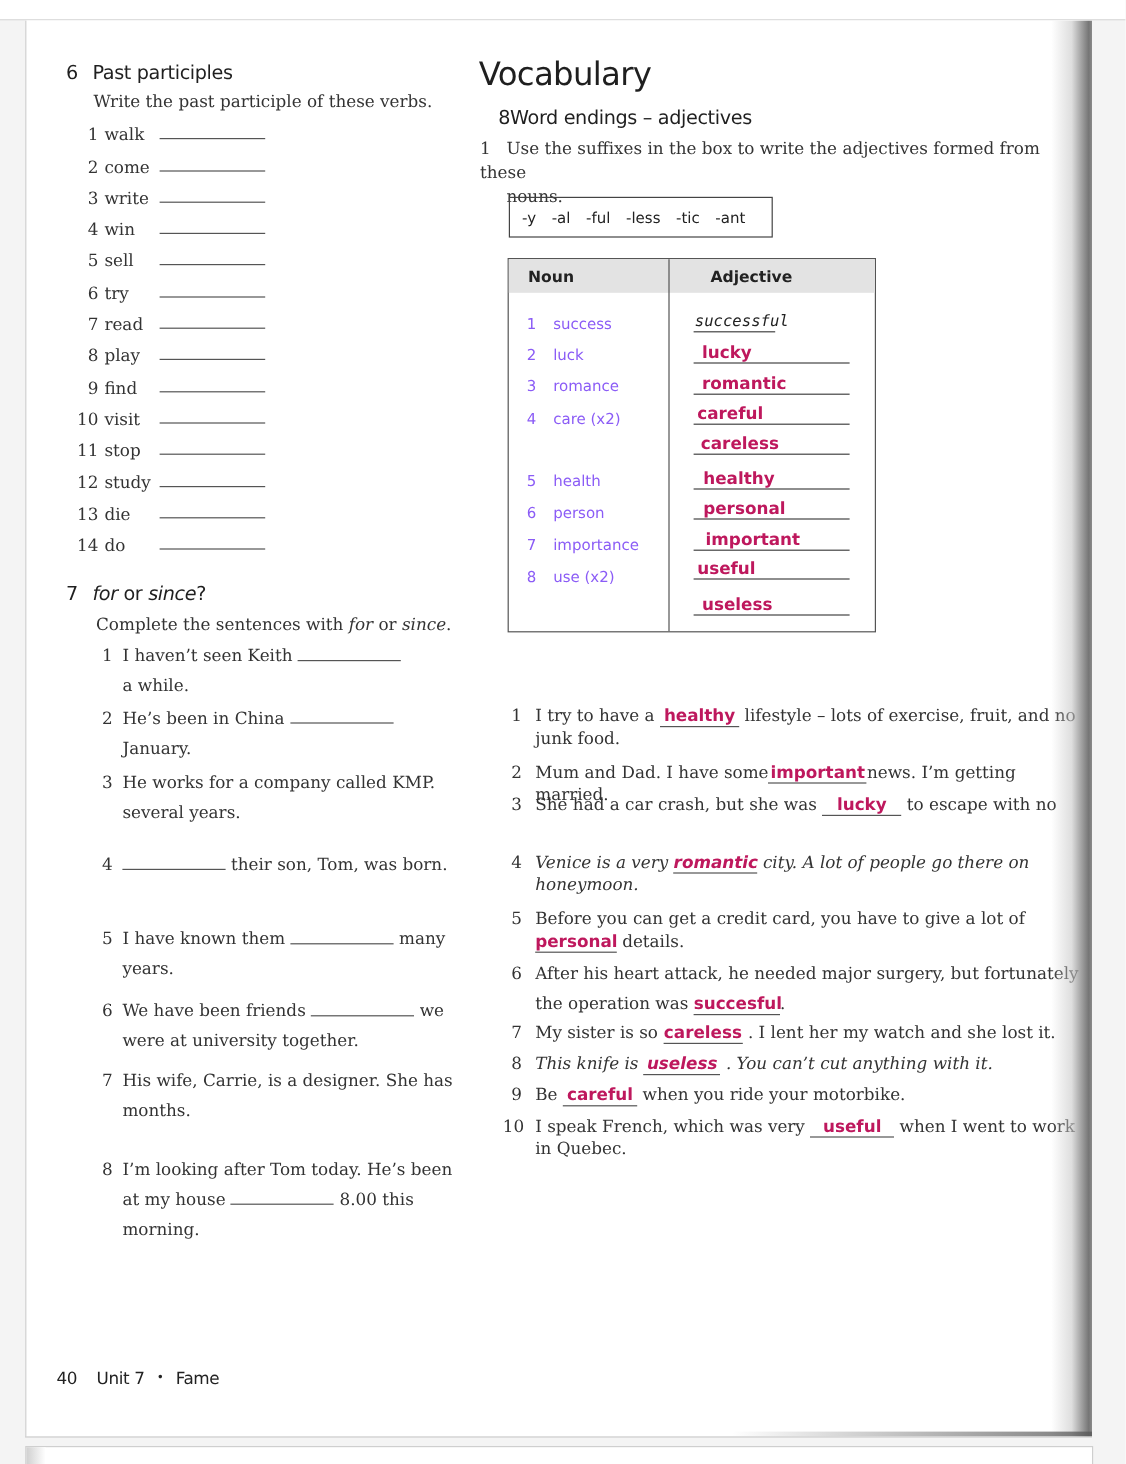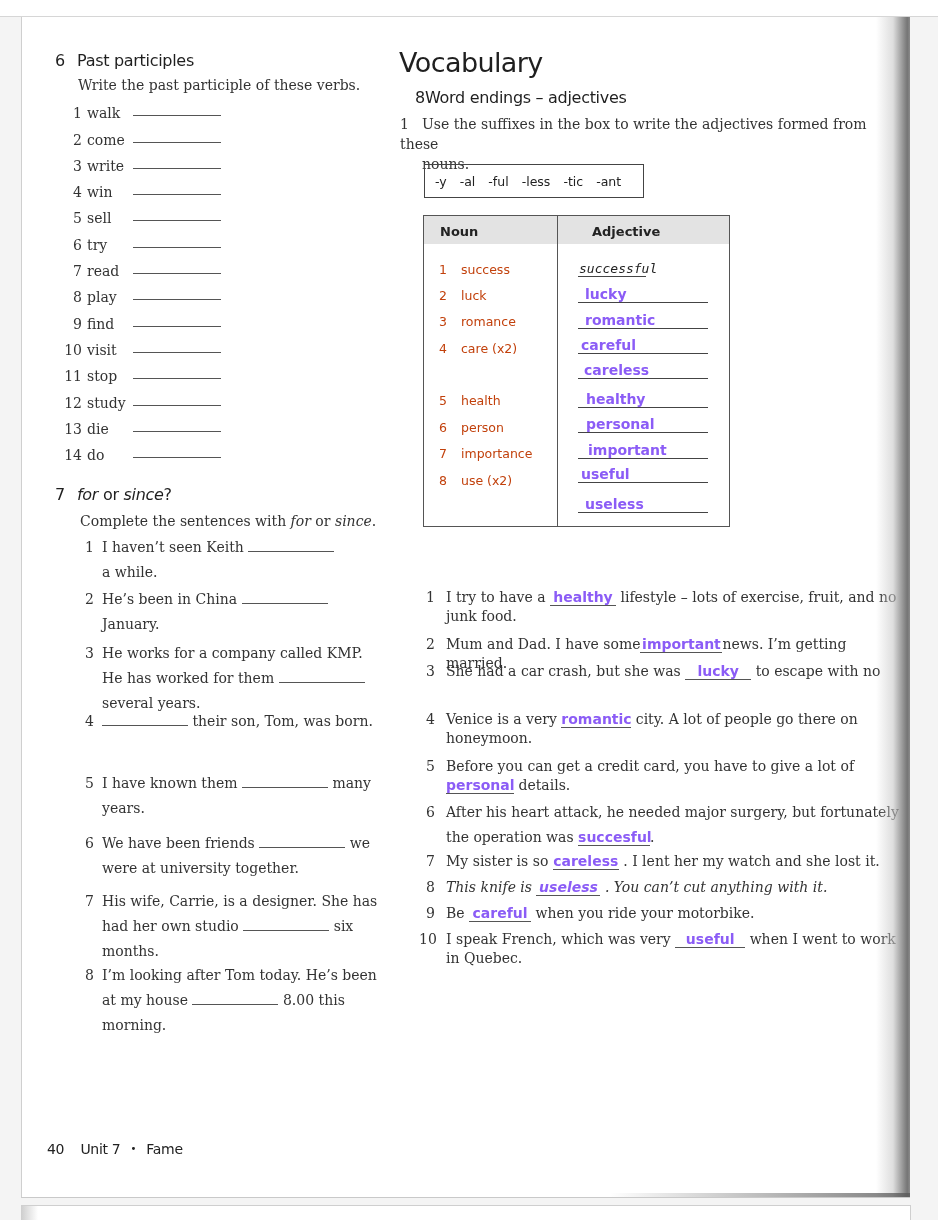--- a/index.html
+++ b/index.html
@@ -38,24 +38,24 @@
   .blank { display:inline-block; border-bottom:1px solid #555; height:0; vertical-align:baseline; }
   .s-item { font-size:14px; color:#333; line-height:25px; }
   .s-num { position:absolute; left:0; width:14px; text-align:right; }
   .s-text { margin-left:22px; }
   .vocab-title { font-family:"DejaVu Sans", sans-serif; font-size:27px; color:#1f1f1f; letter-spacing:-0.6px; }
   .suffix-box { border:1px solid #444; height:32px; display:flex; align-items:center; padding-left:10px; font-family:"DejaVu Sans", sans-serif; font-size:12.5px; color:#222; }
   .suffix-box span { margin-right:13px; }
   .tbl { border:1px solid #555; }
   .tbl-head { height:28px; background:#e3e3e3; display:flex; font-family:"DejaVu Sans", sans-serif; font-weight:bold; font-size:13px; color:#222; }
   .tbl-vline { position:absolute; left:133px; top:0; bottom:0; width:1px; background:#555; }
-  .noun-row { position:absolute; left:15px; font-family:"DejaVu Sans", sans-serif; font-size:12.5px; color:#c2410c; }
+  .noun-row { position:absolute; left:15px; font-family:"DejaVu Sans", sans-serif; font-size:12.5px; color:#8b5cf6; }
   .noun-row .n { display:inline-block; width:22px; }
   .adj-slot { position:absolute; left:154px; width:130px; border-bottom:1px solid #444; height:20px; }
-  .red { color:#8b5cf6; font-family:"DejaVu Sans", sans-serif; font-weight:bold; font-size:14px; }
+  .red { color:#be185d; font-family:"DejaVu Sans", sans-serif; font-weight:bold; font-size:14px; }
   .adj-slot .red { position:absolute; bottom:0px; }
   .hand { font-family:"DejaVu Sans Mono", monospace; font-style:italic; font-size:13px; color:#222; position:absolute; bottom:0px; }
   .ex2 { font-size:14px; color:#333; line-height:19px; }
   .fill { display:inline-block; position:relative; border-bottom:1px solid #555; text-align:center; line-height:15px; vertical-align:baseline; }
   .fill .red { font-size:14px; }
   .footer { font-family:"DejaVu Sans", sans-serif; font-size:14px; color:#222; letter-spacing:-0.3px; }
 </style>
 </head>
 <body>
 
@@ -160,21 +160,20 @@
         <span class="s-num">2</span>
         <div class="s-text">
           <div><span>He’s been in China</span> <span class="blank" style="width: 86px;"></span></div>
           <div>January.</div>
         </div>
       </div>
       <div class="s-item" style="position: absolute; top: 106px; left: 0px; width: 300px;">
         <span class="s-num">3</span>
         <div class="s-text">
           <div>He works for a company called KMP.</div>
-          <div><span>He has worked for them</span> <span class="blank" style="width: 86px;"></span></div>
           <div>several years.</div>
         </div>
       </div>
       <div class="s-item" style="position: absolute; top: 174px; left: 0px; width: 300px;">
         <span class="s-num">4</span>
         <div class="s-text">
           <div><span class="blank" style="width: 86px;"></span> <span>their son, Tom, was born.</span></div>
         </div>
       </div>
       <div class="s-item" style="position: absolute; top: 236px; left: 0px; width: 300px;">
@@ -188,21 +187,20 @@
         <span class="s-num">6</span>
         <div class="s-text">
           <div><span>We have been friends</span> <span class="blank" style="width: 86px;"></span> <span>we</span></div>
           <div>were at university together.</div>
         </div>
       </div>
       <div class="s-item" style="position: absolute; top: 354px; left: 0px; width: 300px;">
         <span class="s-num">7</span>
         <div class="s-text">
           <div>His wife, Carrie, is a designer. She has</div>
-          <div><span>had her own studio</span> <span class="blank" style="width: 86px;"></span> <span>six</span></div>
           <div>months.</div>
         </div>
       </div>
       <div class="s-item" style="position: absolute; top: 428px; left: 0px; width: 300px;">
         <span class="s-num">8</span>
         <div class="s-text">
           <div>I’m looking after Tom today. He’s been</div>
           <div><span>at my house</span> <span class="blank" style="width: 86px;"></span> <span>8.00 this</span></div>
           <div>morning.</div>
         </div>
@@ -289,21 +287,21 @@
         </div>
       </div>
       <div class="ex2" style="position: absolute; top: 90px; left: 0px; width: 480px;">
         <span style="position: absolute; left: 0px; width: 16px; text-align: right;">3</span>
         <div style="margin-left: 27px;">
           <div><span>She had a car crash, but she was</span> <span class="fill" style="width: 66px;"><span class="red">lucky</span></span> <span>to escape with no</span></div>
         </div>
       </div>
       <div class="ex2" style="position: absolute; top: 138px; left: 0px; width: 480px;">
         <span style="position: absolute; left: 0px; width: 16px; text-align: right;">4</span>
-        <div style="margin-left: 27px;">
+        <div style="margin-left: 27px; font-style: italic;">
           <div><span>Venice is a very</span> <span class="fill" style="width: 70px;"><span class="red">romantic</span></span> <span>city. A lot of people go there on</span></div>
           <div>honeymoon.</div>
         </div>
       </div>
       <div class="ex2" style="position: absolute; top: 185px; left: 0px; width: 480px;">
         <span style="position: absolute; left: 0px; width: 16px; text-align: right;">5</span>
         <div style="margin-left: 27px;">
           <div>Before you can get a credit card, you have to give a lot of</div>
           <div><span class="fill" style="width: 68px;"><span class="red">personal</span></span> <span>details.</span></div>
         </div>

